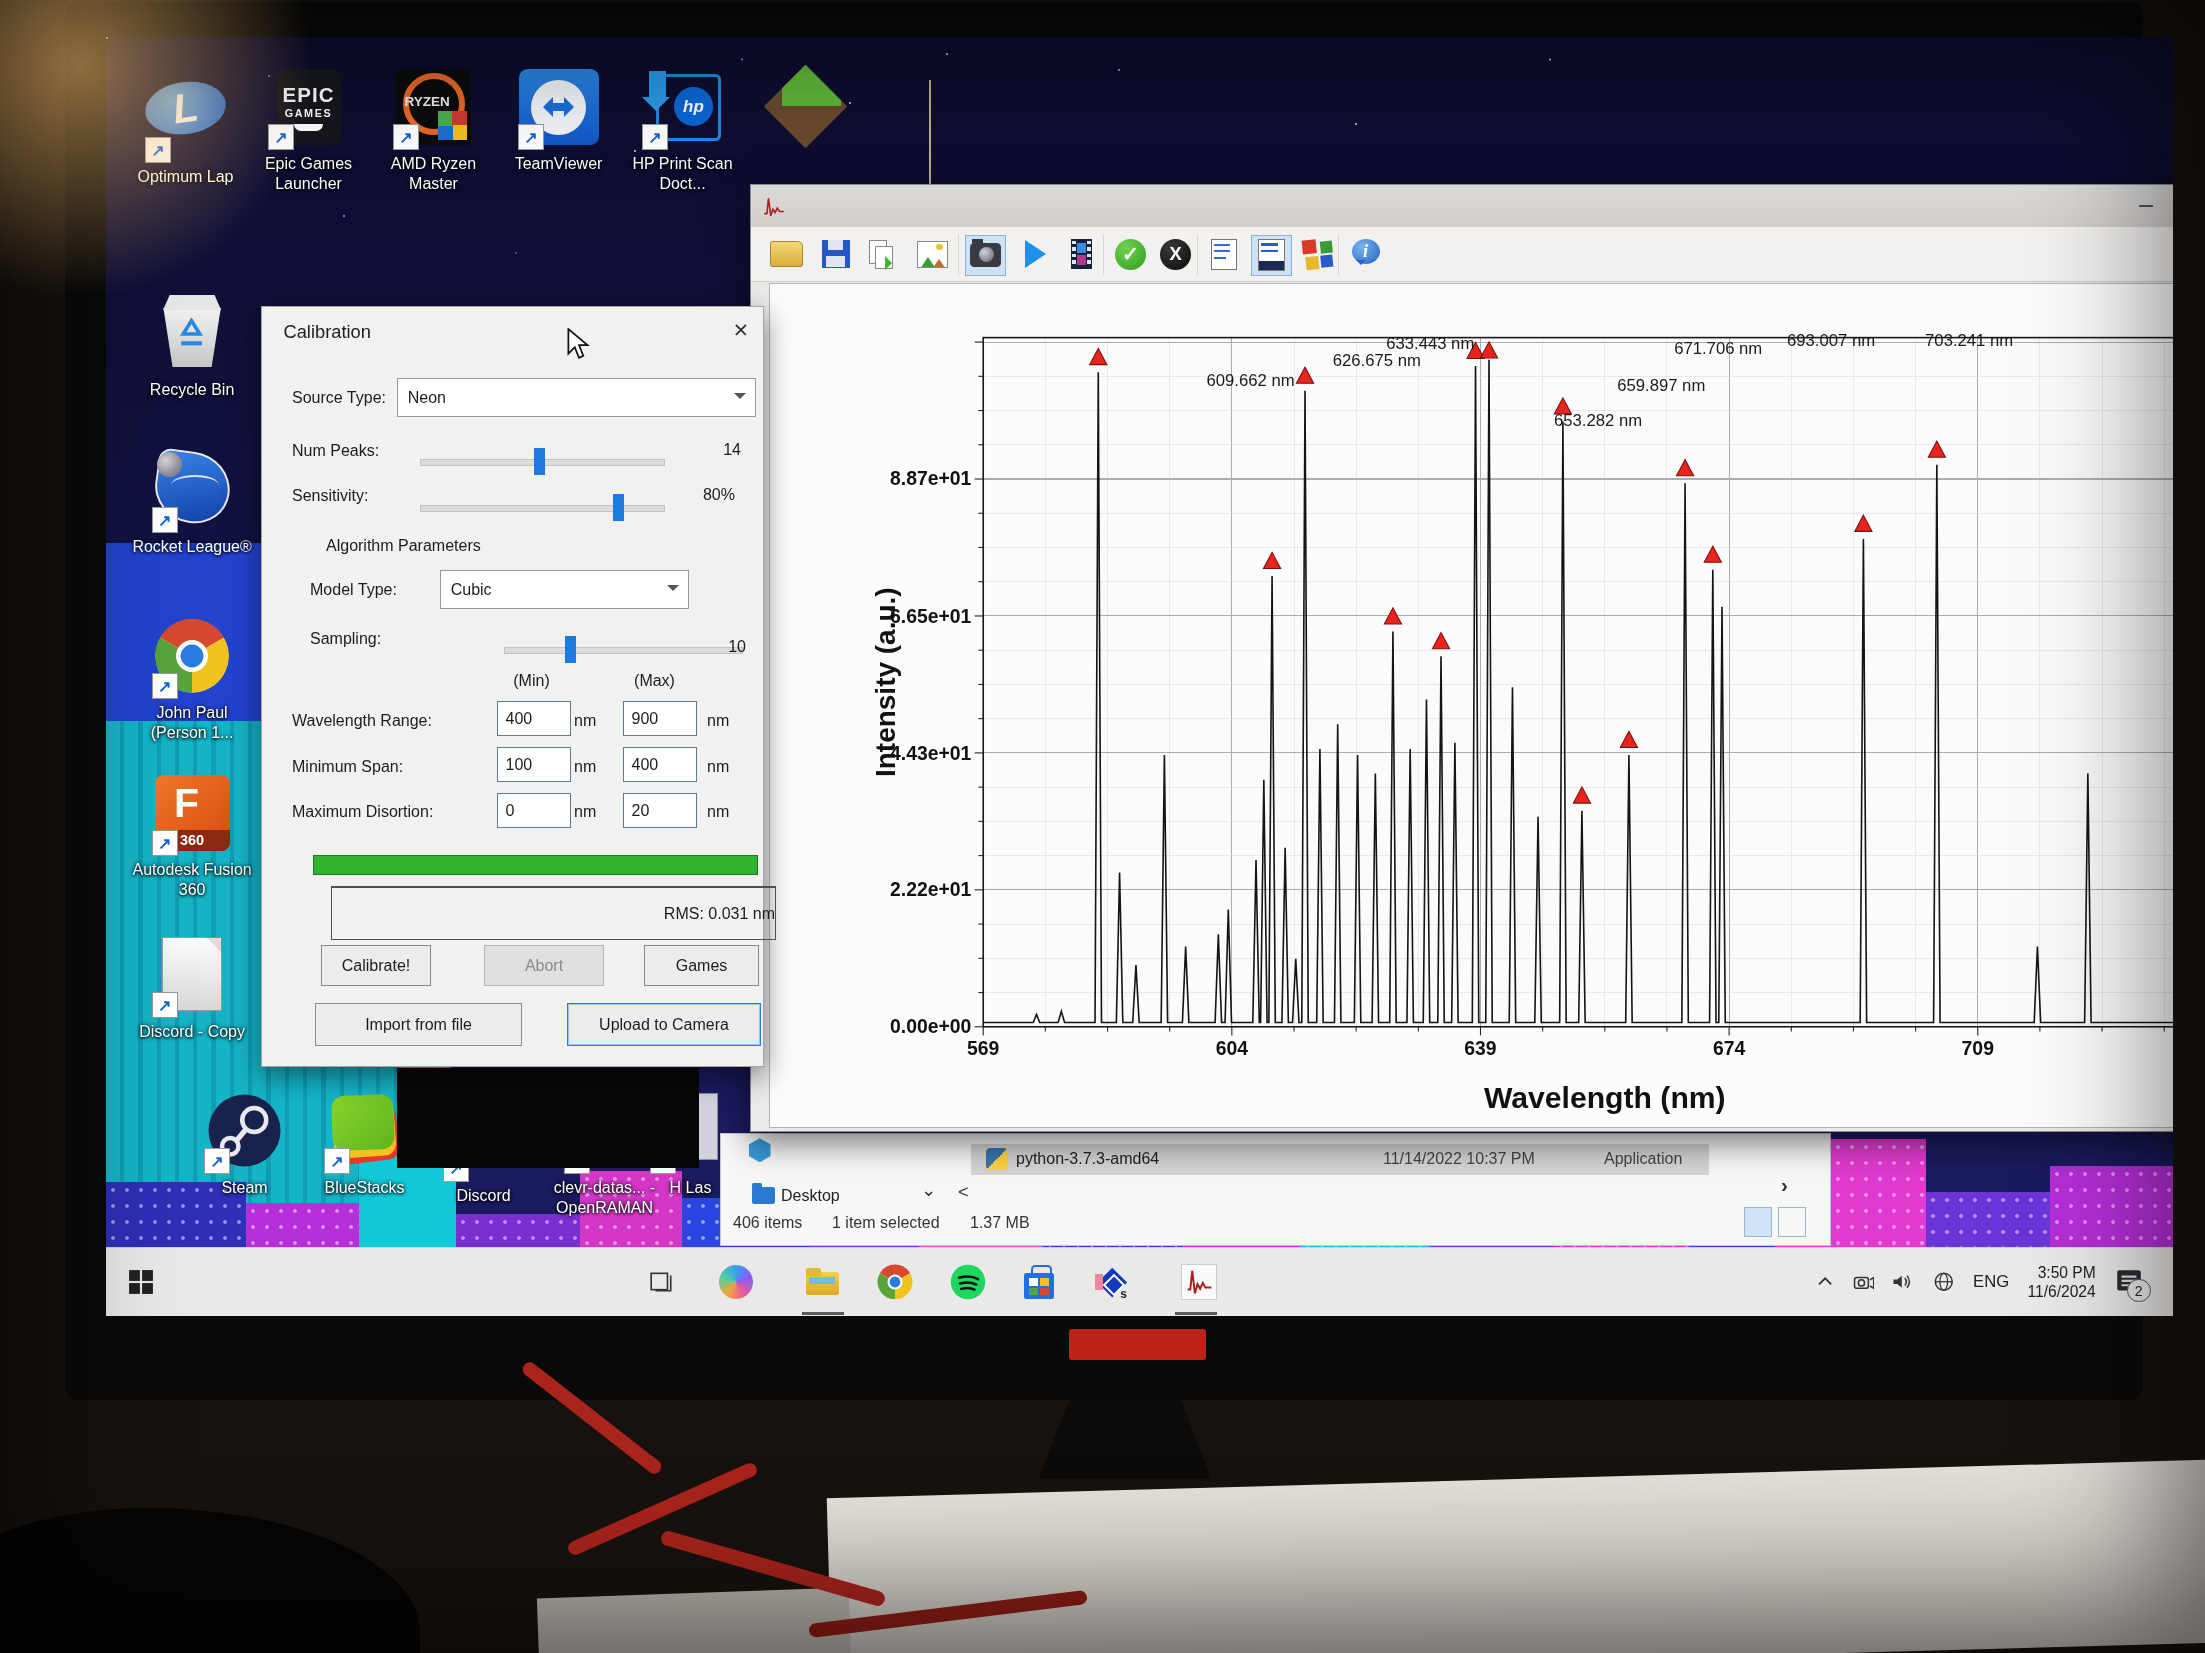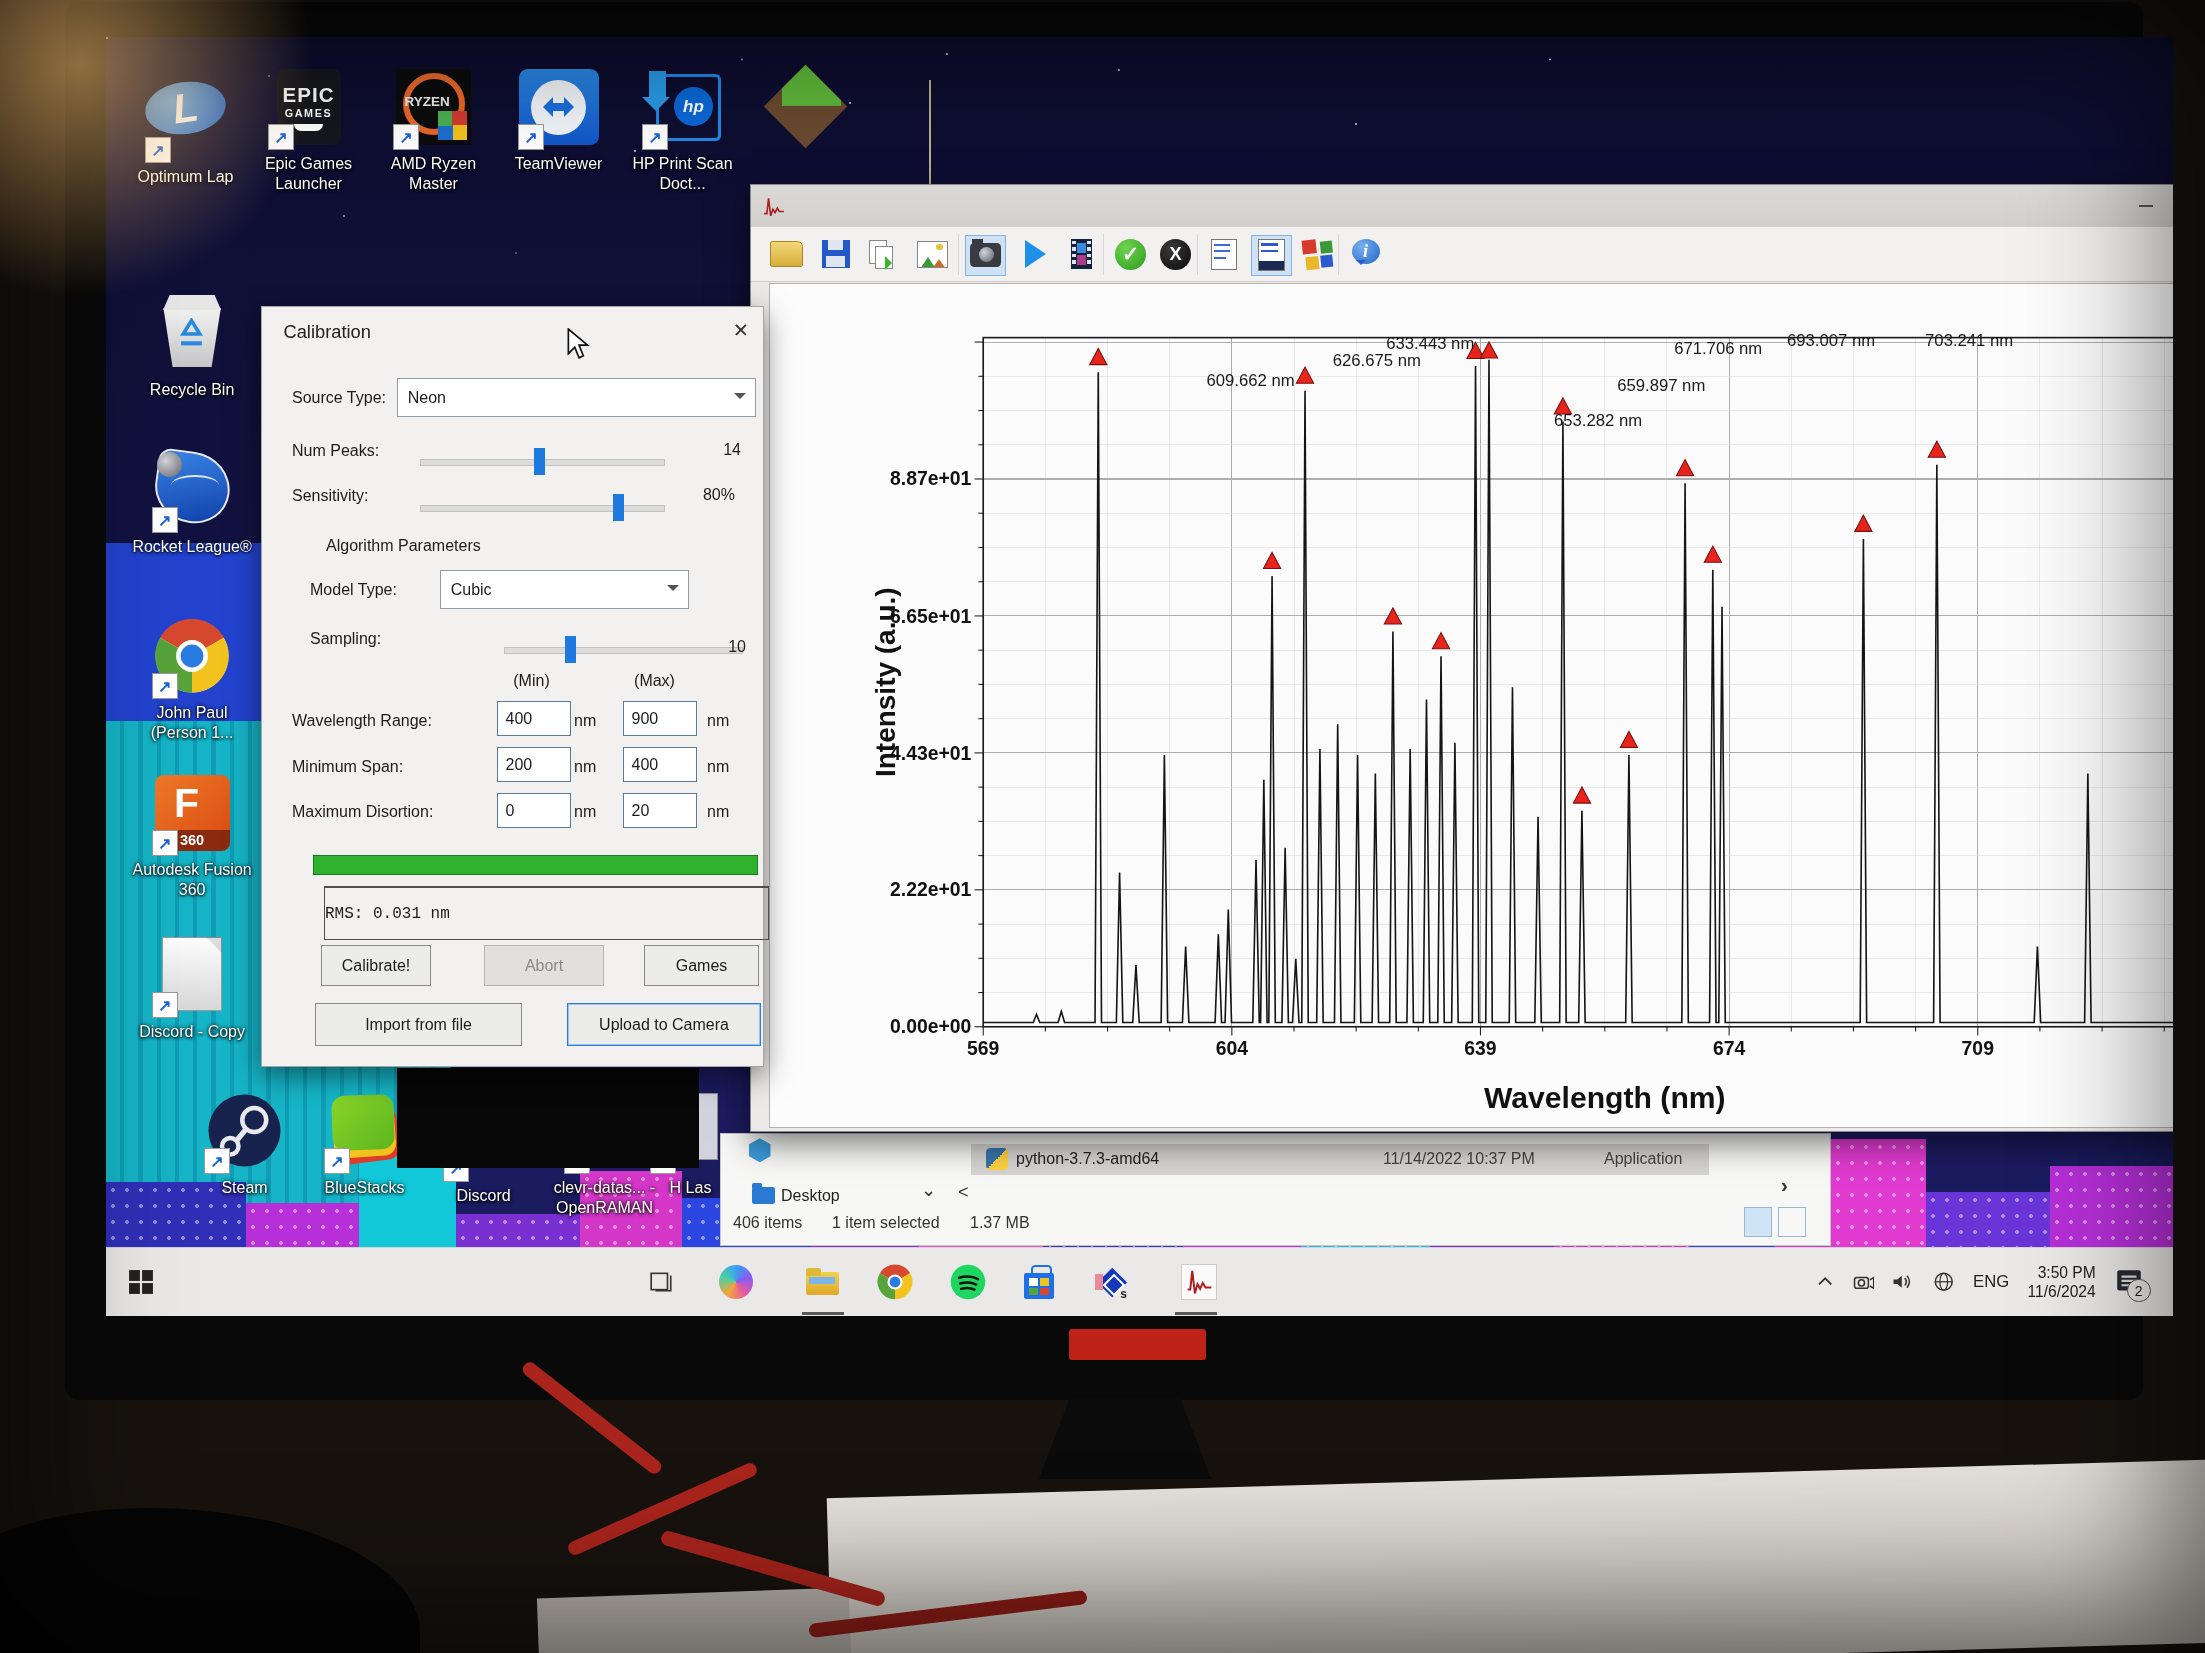--- a/index.html
+++ b/index.html
@@ -53,22 +53,22 @@
   .dialog .dtitle{position:absolute;left:21.5px;top:14px;font-size:18.3px;color:#222;}
   .dialog .dclose{position:absolute;right:14px;top:12px;font-size:19.4px;color:#333;}
   .dlbl{position:absolute;white-space:nowrap;}
   .combo{position:absolute;height:37px;background:#fff;border:1.1px solid #8f9aa6;display:flex;align-items:center;padding-left:9.7px;}
   .combo .car{position:absolute;right:8.6px;top:14px;width:0;height:0;border:6px solid transparent;border-top-color:#555;}
   .track{position:absolute;height:5.4px;background:#dcdcda;border:0.5px solid #c2c2c0;}
   .thumb{position:absolute;width:10.8px;height:27px;background:#1f7ae0;}
   .sval{position:absolute;width:48px;text-align:right;}
   .inp{position:absolute;width:64px;height:33px;background:#fff;border:1.1px solid #5a7a9a;display:flex;align-items:center;padding-left:7.5px;}
   .pbar{position:absolute;left:51px;top:548px;width:443px;height:18.3px;background:#2fb32f;border:0.5px solid #1e7a1e;}
-  .rmsbox{position:absolute;left:62px;top:579px;width:443px;height:51px;border:1.6px solid #4f4f4f;border-top-width:2.7px;
-          display:flex;align-items:center;justify-content:flex-start;font-family:Liberation Mono, monospace;}
+  .rmsbox{position:absolute;left:69px;top:579px;width:443px;height:51px;border:1.6px solid #4f4f4f;border-top-width:2.7px;
+          display:flex;align-items:center;justify-content:flex-end;}
   .btn{position:absolute;height:39px;background:#ececea;border:1.1px solid #8a8a8a;display:flex;align-items:center;
        justify-content:center;font-size:16px;color:#1c1c1c;}
   .btn.disabled{color:#8a8a8a;background:#e2e0de;border-color:#b4b4b2;}
   .btn.focus{border:1.6px solid #2a7de0;box-shadow:inset 0 0 0 1.1px #9cc4ee;}
   
   .explorer{position:absolute;left:614px;top:1096px;width:1109px;height:111px;background:#f7f7f6;
             border:0.5px solid #c8c6c4;z-index:8;font-size:16px;color:#333;}
   .exrowhl{position:absolute;left:250px;top:9.7px;width:738px;height:31px;background:#d6d4d2;}
   .pyico{position:absolute;left:265px;top:14px;width:21.5px;height:21.5px;border-radius:4.3px;
          background:linear-gradient(135deg,#3776ab 50%,#ffd343 50%);}
@@ -588,21 +588,21 @@
           <span>400</span>
         </div>
       <span class="dlbl" style="left:312px;top:405px;">nm</span>
       <div class="inp" style="left:361px;top:394px;">
           <span>900</span>
         </div>
       <span class="dlbl" style="left:445px;top:405px;">nm</span>
 
       <span class="dlbl" style="left:30px;top:451px;">Minimum Span:</span>
       <div class="inp" style="left:235px;top:440px;">
-          <span>200</span>
+          <span>100</span>
         </div>
       <span class="dlbl" style="left:312px;top:451px;">nm</span>
       <div class="inp" style="left:361px;top:440px;">
           <span>400</span>
         </div>
       <span class="dlbl" style="left:445px;top:451px;">nm</span>
 
       <span class="dlbl" style="left:30px;top:496px;">Maximum Disortion:</span>
       <div class="inp" style="left:235px;top:486px;">
           <span>0</span>

